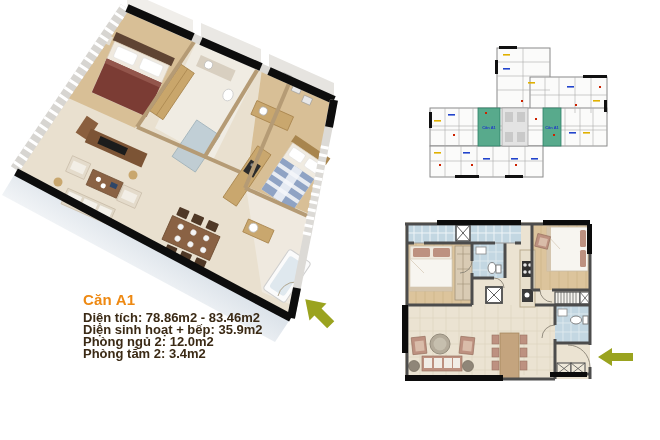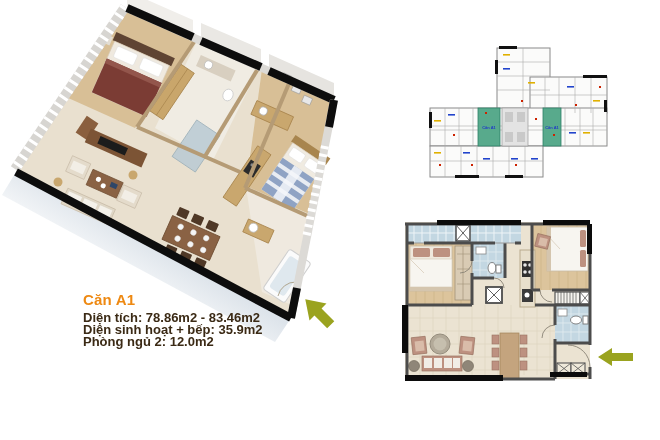--- a/index.html
+++ b/index.html
@@ -515,15 +515,16 @@
     </g>
 
     <polygon points="198,140 212,131 212,136 233,136 233,144 212,144 212,149" fill="#9aa31f"></polygon>
   </svg>
 
   <div class="info">
     <div class="info-title">Căn A1</div>
     <div class="info-line">Diện tích: 78.86m2 - 83.46m2</div>
     <div class="info-line">Diện sinh hoạt + bếp: 35.9m2</div>
     <div class="info-line">Phòng ngủ 2: 12.0m2</div>
+    <div class="info-line">Phòng tắm 2: 3.4m2</div>
   </div>
 
 </div>
 
 </body></html>

